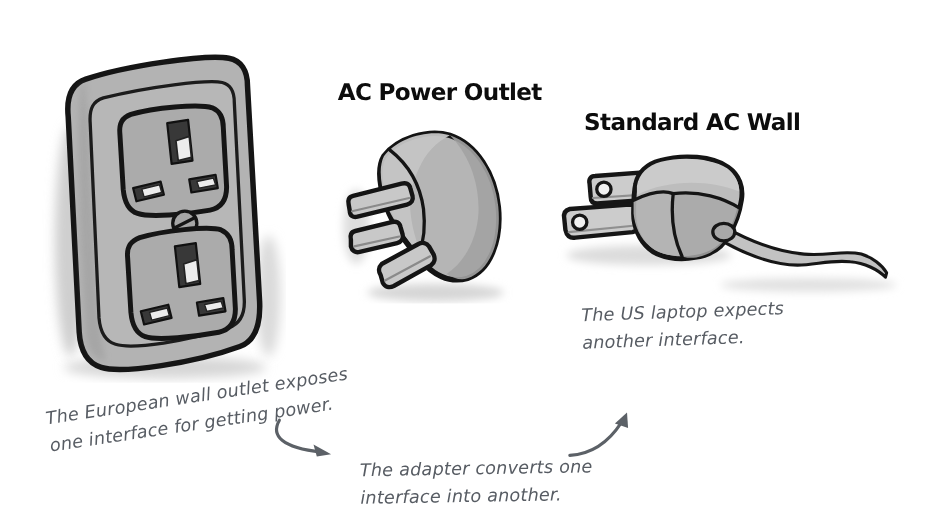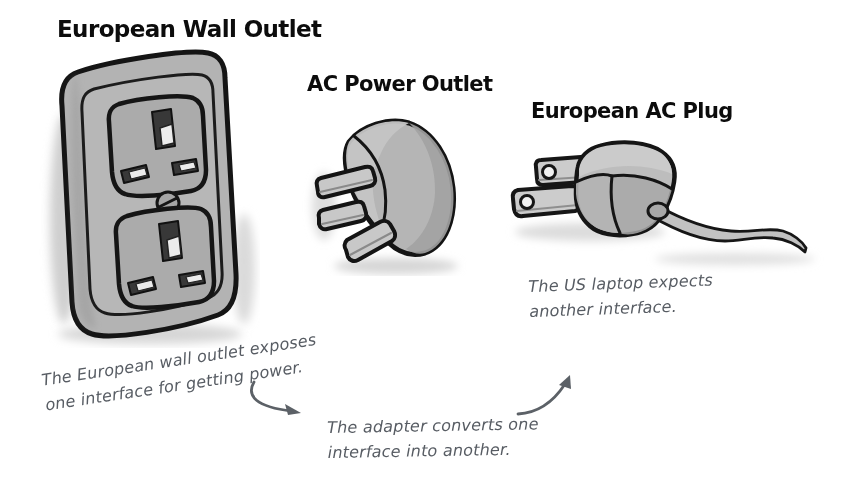--- a/index.html
+++ b/index.html
@@ -27,23 +27,22 @@
   #illus-adapter{left:296px;top:106px;}
   #illus-plug{left:495px;top:132px;}
   #arrow-1{left:240px;top:376px;}
   #arrow-2{left:506px;top:362px;}
 </style>
 </head>
 <body>
 
 <div class="canvas">
 
-  <h2 class="caption" id="cap-outlet">European Wall Outlet</h2>
   <h2 class="caption" id="cap-adapter">AC Power Outlet</h2>
-  <h2 class="caption" id="cap-plug">European AC Plug</h2>
+  <h2 class="caption" id="cap-plug">Standard AC Wall</h2>
 
   <svg class="illus" id="illus-outlet" width="222" height="304" viewBox="0 0 222 304">
     <defs>
       <filter id="blurA" x="-60%" y="-60%" width="220%" height="220%">
           <feGaussianBlur stdDeviation="5"></feGaussianBlur>
         </filter>
       <filter id="blurB" x="-60%" y="-60%" width="220%" height="220%">
           <feGaussianBlur stdDeviation="3"></feGaussianBlur>
         </filter>
     </defs>

